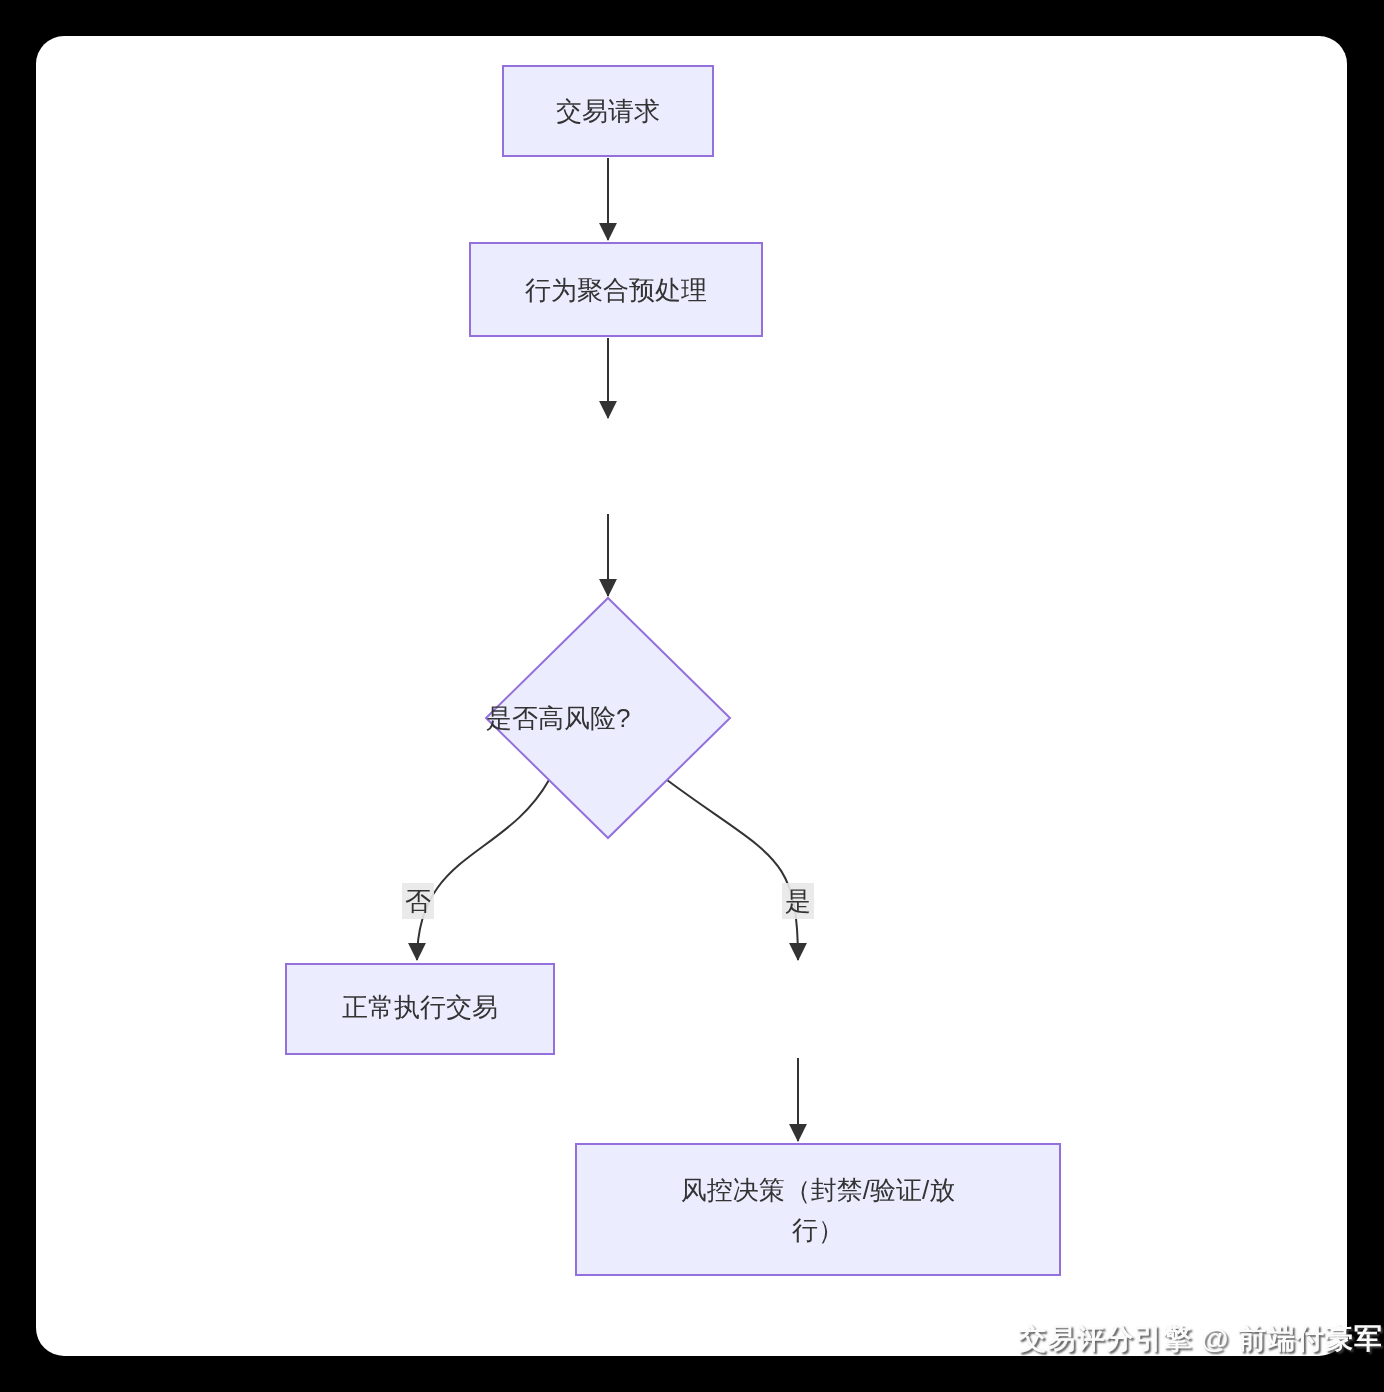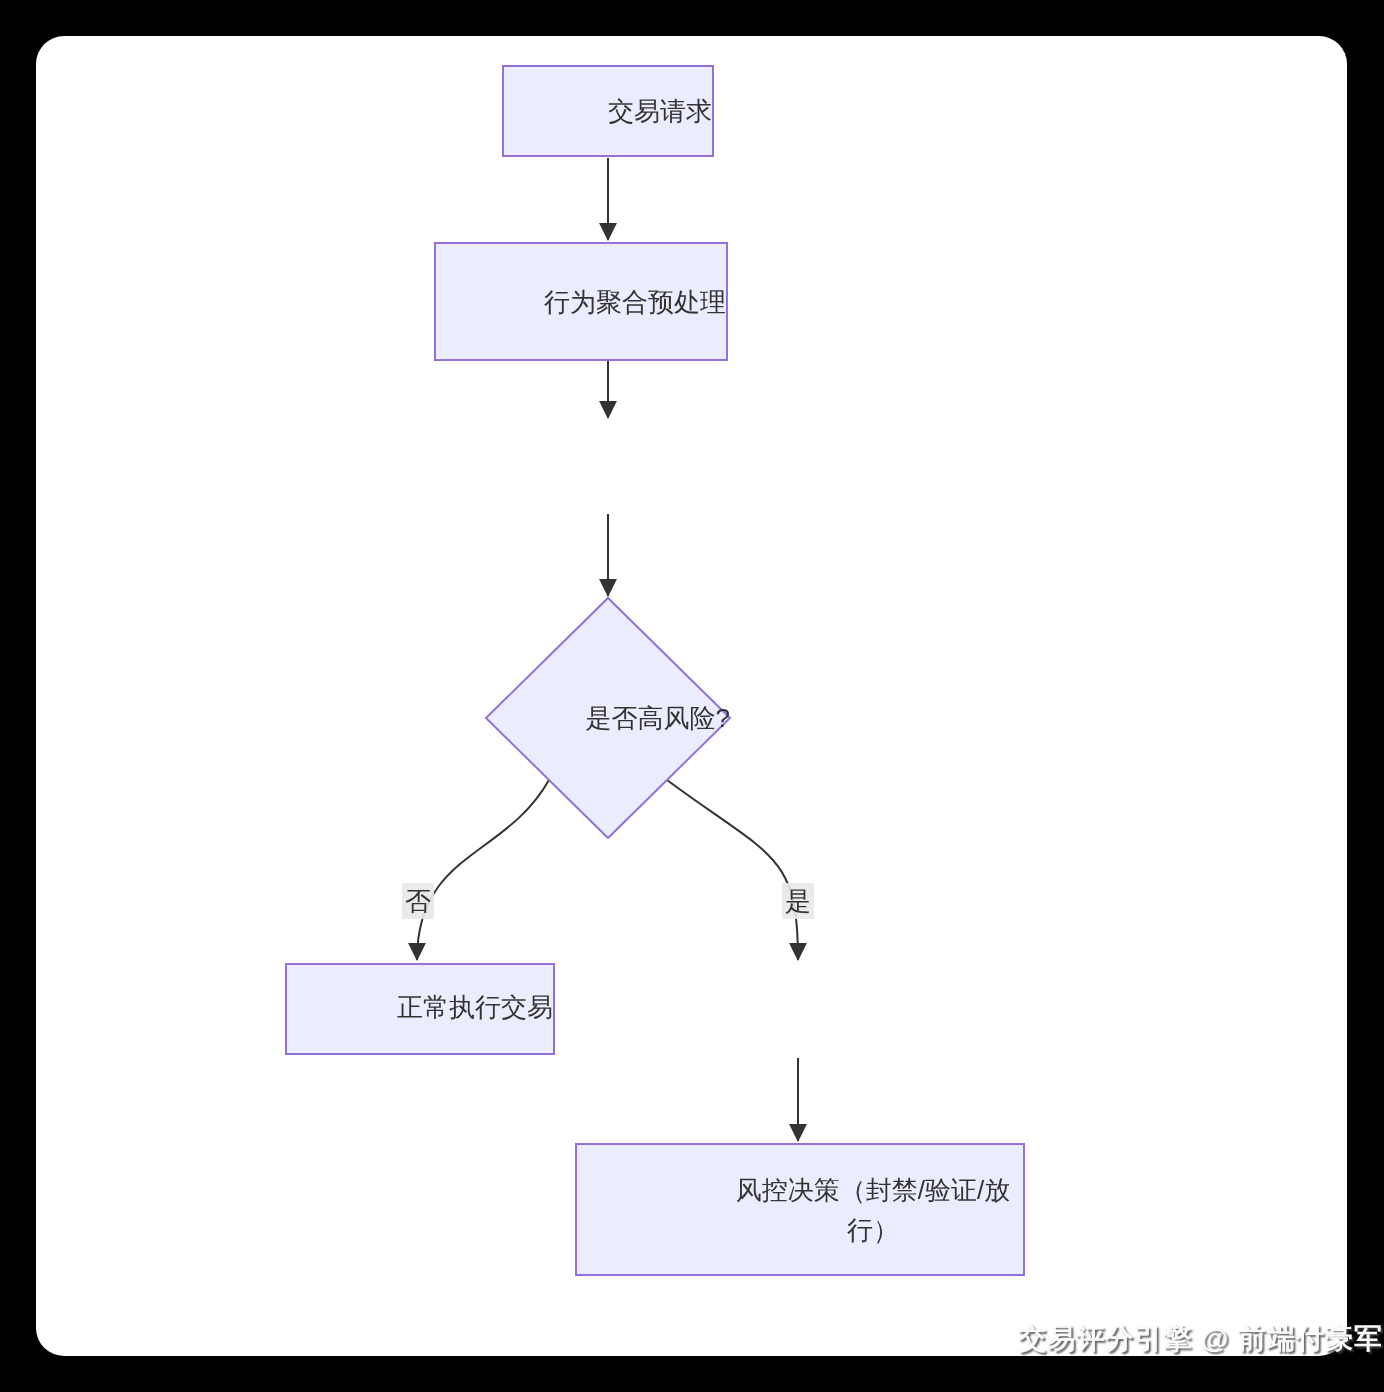--- a/index.html
+++ b/index.html
@@ -27,42 +27,42 @@
     position: absolute;
     left: 0; top: 0;
     width: 1384px; height: 1392px;
     pointer-events: none;
   }
   .node {
     position: absolute;
     box-sizing: border-box;
     display: flex;
     align-items: center;
-    justify-content: flex-end;
+    justify-content: center;
     background: #ECECFF;
     border: 2px solid #9370DB;
     color: #333333;
     font-size: 26px;
     line-height: 40px;
     text-align: center;
   }
   .node-a { left: 502px; top: 65px;  width: 212px; height: 92px; }
-  .node-b { left: 434px; top: 242px; width: 294px; height: 119px; }
+  .node-b { left: 469px; top: 242px; width: 294px; height: 95px; }
   .node-c { left: 475px; top: 420px; width: 269px; height: 93px; }
   .node-e { left: 285px; top: 963px; width: 270px; height: 92px; font-family: Liberation Mono, monospace; }
   .node-f { left: 637px; top: 963px; width: 320px; height: 94px; }
-  .node-g { left: 575px; top: 1143px; width: 450px; height: 133px; }
+  .node-g { left: 575px; top: 1143px; width: 486px; height: 133px; }
   .node-g .node-text { width: 300px; }
   .diamond-text {
     position: absolute;
     left: 486px; top: 598px;
     width: 244px; height: 240px;
     display: flex;
     align-items: center;
-    justify-content: flex-end;
+    justify-content: flex-start;
     color: #333333;
     font-size: 26px;
     text-align: center;
   }
   .edge-label {
     position: absolute;
     transform: translate(-50%, -50%);
     background: rgba(232,232,232,0.9);
     color: #333333;
     font-size: 26px;

